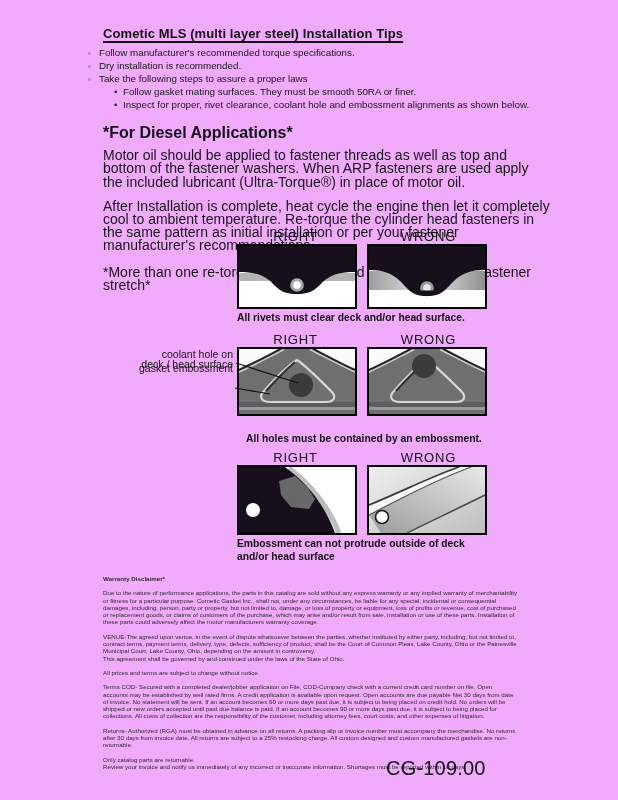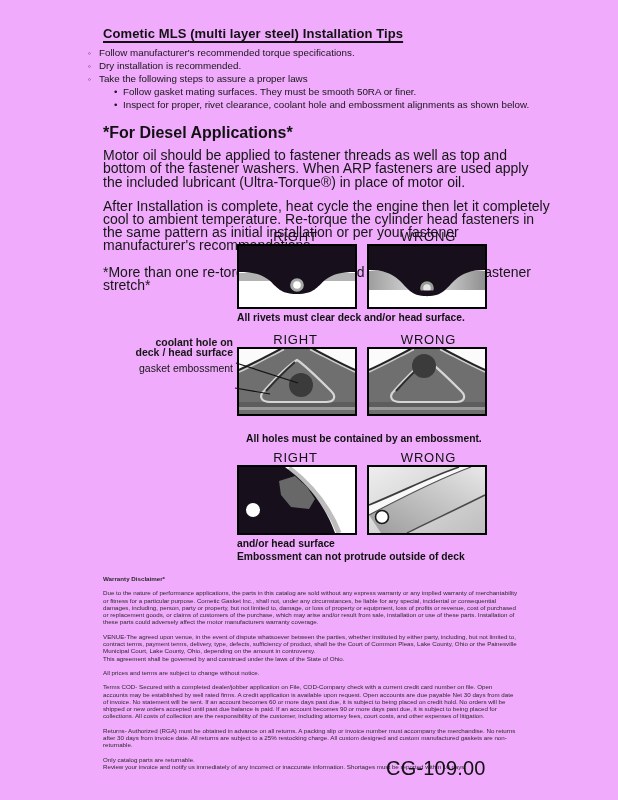--- a/index.html
+++ b/index.html
@@ -27,21 +27,21 @@
   
   .diagrams{position:absolute;left:237px;top:229px;width:250px;z-index:1;}
   .rw-row{display:flex;gap:16px;width:250px;}
   .rw-label{width:120px;text-align:center;font-size:13px;letter-spacing:0.8px;color:#111;height:15px;line-height:15px;}
   .panels{display:flex;gap:10px;}
   .panel{display:block;}
   .caption{font-size:10.3px;line-height:12.5px;color:#111;margin:3px 0 7px 0;width:260px;font-weight:bold;}
   .caption.c2{margin:17px 0 5px 9px;}
   
   .anno{position:absolute;width:128px;left:105px;text-align:right;font-size:10.5px;line-height:9.8px;color:#161616;z-index:3;}
-  #anno-coolant{top:338px;font-weight:bold;}
+  #anno-coolant{top:350px;}
   #anno-emboss{top:364px;}
   .anno-lines{position:absolute;left:100px;top:340px;z-index:4;pointer-events:none;}
   
   .legal{position:absolute;left:103px;top:575px;width:415px;font-size:6.2px;line-height:7.3px;color:#2a2a2a;}
   .legal .head{font-weight:bold;margin:0 0 7px 0;}
   .legal p{margin:0 0 7px 0;}
   .legal p.tight{margin:0;}
   .legal .group{margin:0 0 7px 0;}
   .pagenum{position:absolute;left:386px;top:757px;font-size:20px;color:#111;letter-spacing:0.2px;}
 </style>
@@ -190,22 +190,22 @@
         <path d="M2,40 C36,26 68,10 92,2 L104,2 C72,14 36,32 2,50 Z" fill="#f8f8f8"></path>
         <path d="M2,40 C36,26 68,10 92,2" stroke="#3c3c3c" stroke-width="1.8" fill="none"></path>
         <path d="M2,50 C36,32 72,14 104,2 L118,2 V30 C90,44 60,58 40,68 L14,68 Z" fill="url(#gBand)"></path>
         <path d="M118,30 C90,44 60,58 40,68" stroke="#4a4a4a" stroke-width="1.6" fill="none"></path>
         <path d="M2,50 C36,32 72,14 104,2" stroke="#555555" stroke-width="1.2" fill="none"></path>
         <circle cx="15" cy="52" r="6.5" fill="#ffffff" stroke="#1a1a1a" stroke-width="1.6"></circle>
         <rect x="1" y="1" width="118" height="68" fill="none" stroke="#000000" stroke-width="2"></rect>
       </svg>
     </div>
     <div class="caption">
+      <div>Embossment can not protrude outside of deck</div>
       <div>and/or head surface</div>
-      <div>Embossment can not protrude outside of deck</div>
     </div>
   </div>
 
   <div class="anno" id="anno-coolant">
     <div>coolant hole on</div>
     <div>deck / head surface</div>
   </div>
   <div class="anno" id="anno-emboss">gasket embossment</div>
   <svg class="anno-lines" width="220" height="70" viewBox="0 0 220 70">
     <line x1="136" y1="23" x2="198" y2="43" stroke="#111111" stroke-width="1.2"></line>

